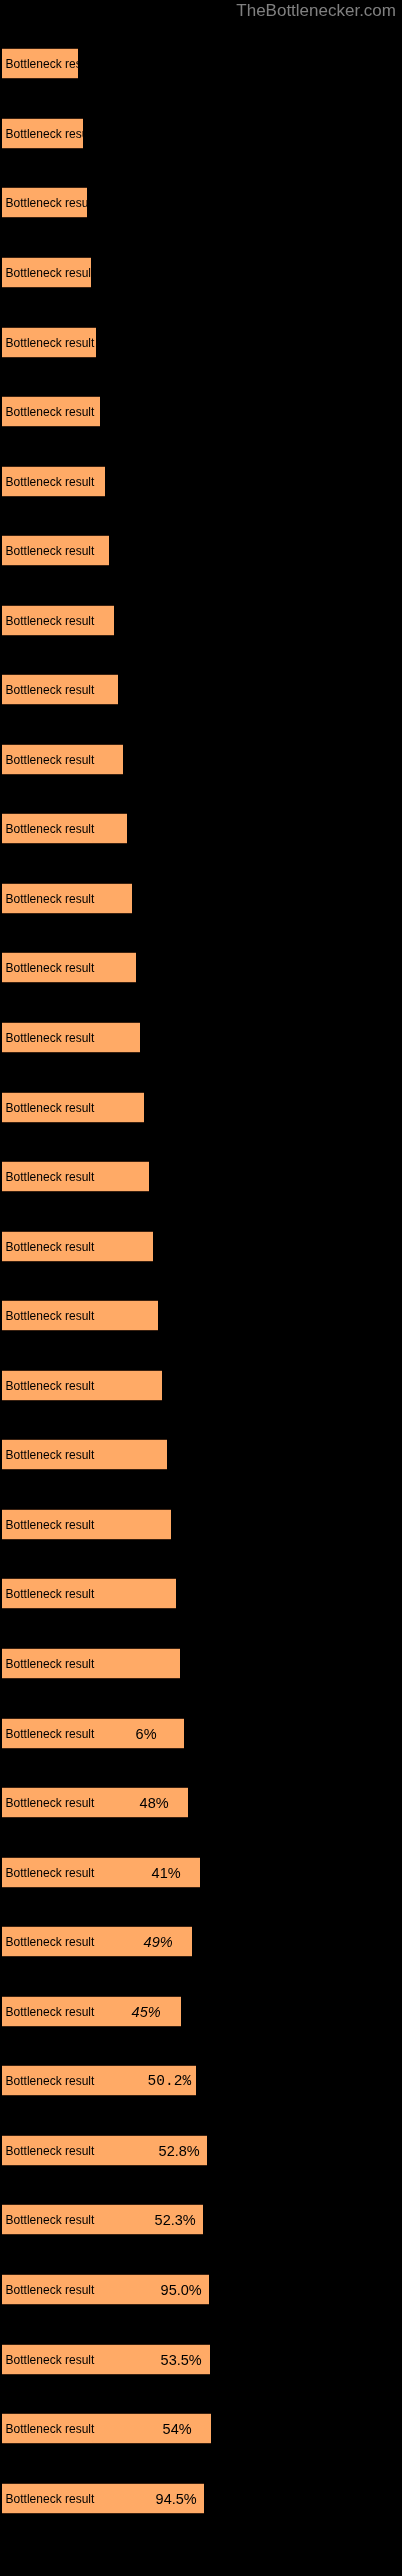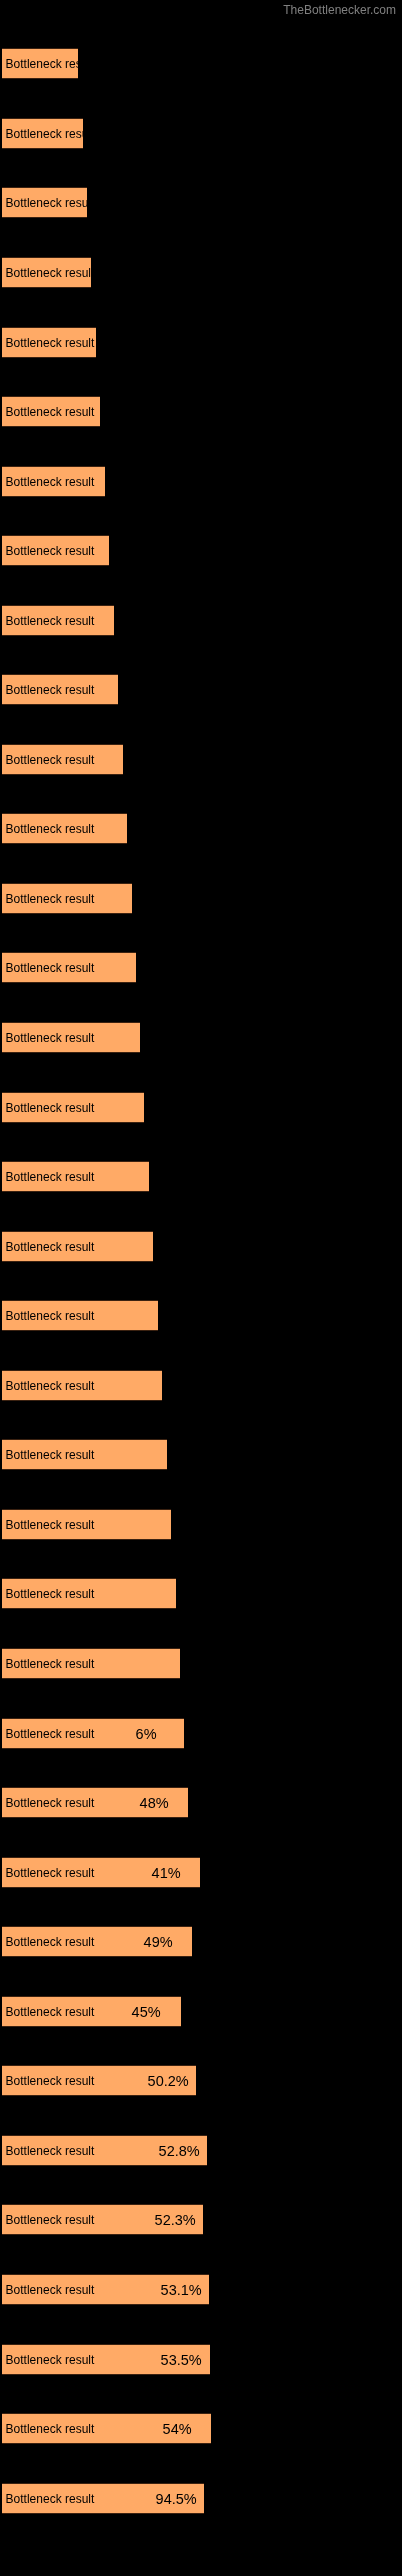--- a/index.html
+++ b/index.html
@@ -18,21 +18,21 @@
     height:2576px;
     background:#000000;
   }
   #site-title{
     position:absolute;
     top:0px;
     left:0px;
     width:396px;
     text-align:right;
     color:#808080;
-    font-size:12px;
+    font-size:17px;
     line-height:21px;
     letter-spacing:0px;
     font-family:"Liberation Sans", sans-serif;
     white-space:nowrap;
   }
   .bar-row{
     position:absolute;
     left:0px;
     height:31px;
   }
@@ -210,51 +210,51 @@
       </div>
       <div class="bar-row" style="top: 1857px; width: 403px;">
         <div class="bar" style="width: 198px;">
           <span class="bar-label">Bottleneck result</span>
           <span class="bar-value" style="left: 150px;">41%</span>
         </div>
       </div>
       <div class="bar-row" style="top: 1926px; width: 403px;">
         <div class="bar" style="width: 190px;">
           <span class="bar-label">Bottleneck result</span>
-          <span class="bar-value" style="left: 142px;">49%</span>
+          <span class="bar-value" style="left: 142px; font-style: italic;">49%</span>
         </div>
       </div>
       <div class="bar-row" style="top: 1996px; width: 403px;">
         <div class="bar" style="width: 179px;">
           <span class="bar-label">Bottleneck result</span>
-          <span class="bar-value" style="left: 130px;">45%</span>
+          <span class="bar-value" style="left: 130px; font-style: italic;">45%</span>
         </div>
       </div>
       <div class="bar-row" style="top: 2065px; width: 403px;">
         <div class="bar" style="width: 194px;">
           <span class="bar-label">Bottleneck result</span>
-          <span class="bar-value" style="left: 146px;">50.2%</span>
+          <span class="bar-value" style="left: 146px; font-family: Liberation Mono, monospace;">50.2%</span>
         </div>
       </div>
       <div class="bar-row" style="top: 2135px; width: 403px;">
         <div class="bar" style="width: 205px;">
           <span class="bar-label">Bottleneck result</span>
           <span class="bar-value" style="left: 157px;">52.8%</span>
         </div>
       </div>
       <div class="bar-row" style="top: 2204px; width: 403px;">
         <div class="bar" style="width: 201px;">
           <span class="bar-label">Bottleneck result</span>
           <span class="bar-value" style="left: 153px;">52.3%</span>
         </div>
       </div>
       <div class="bar-row" style="top: 2274px; width: 403px;">
         <div class="bar" style="width: 207px;">
           <span class="bar-label">Bottleneck result</span>
-          <span class="bar-value" style="left: 159px;">53.1%</span>
+          <span class="bar-value" style="left: 159px;">95.0%</span>
         </div>
       </div>
       <div class="bar-row" style="top: 2344px; width: 403px;">
         <div class="bar" style="width: 208px;">
           <span class="bar-label">Bottleneck result</span>
           <span class="bar-value" style="left: 159px;">53.5%</span>
         </div>
       </div>
       <div class="bar-row" style="top: 2413px; width: 403px;">
         <div class="bar" style="width: 209px;">

